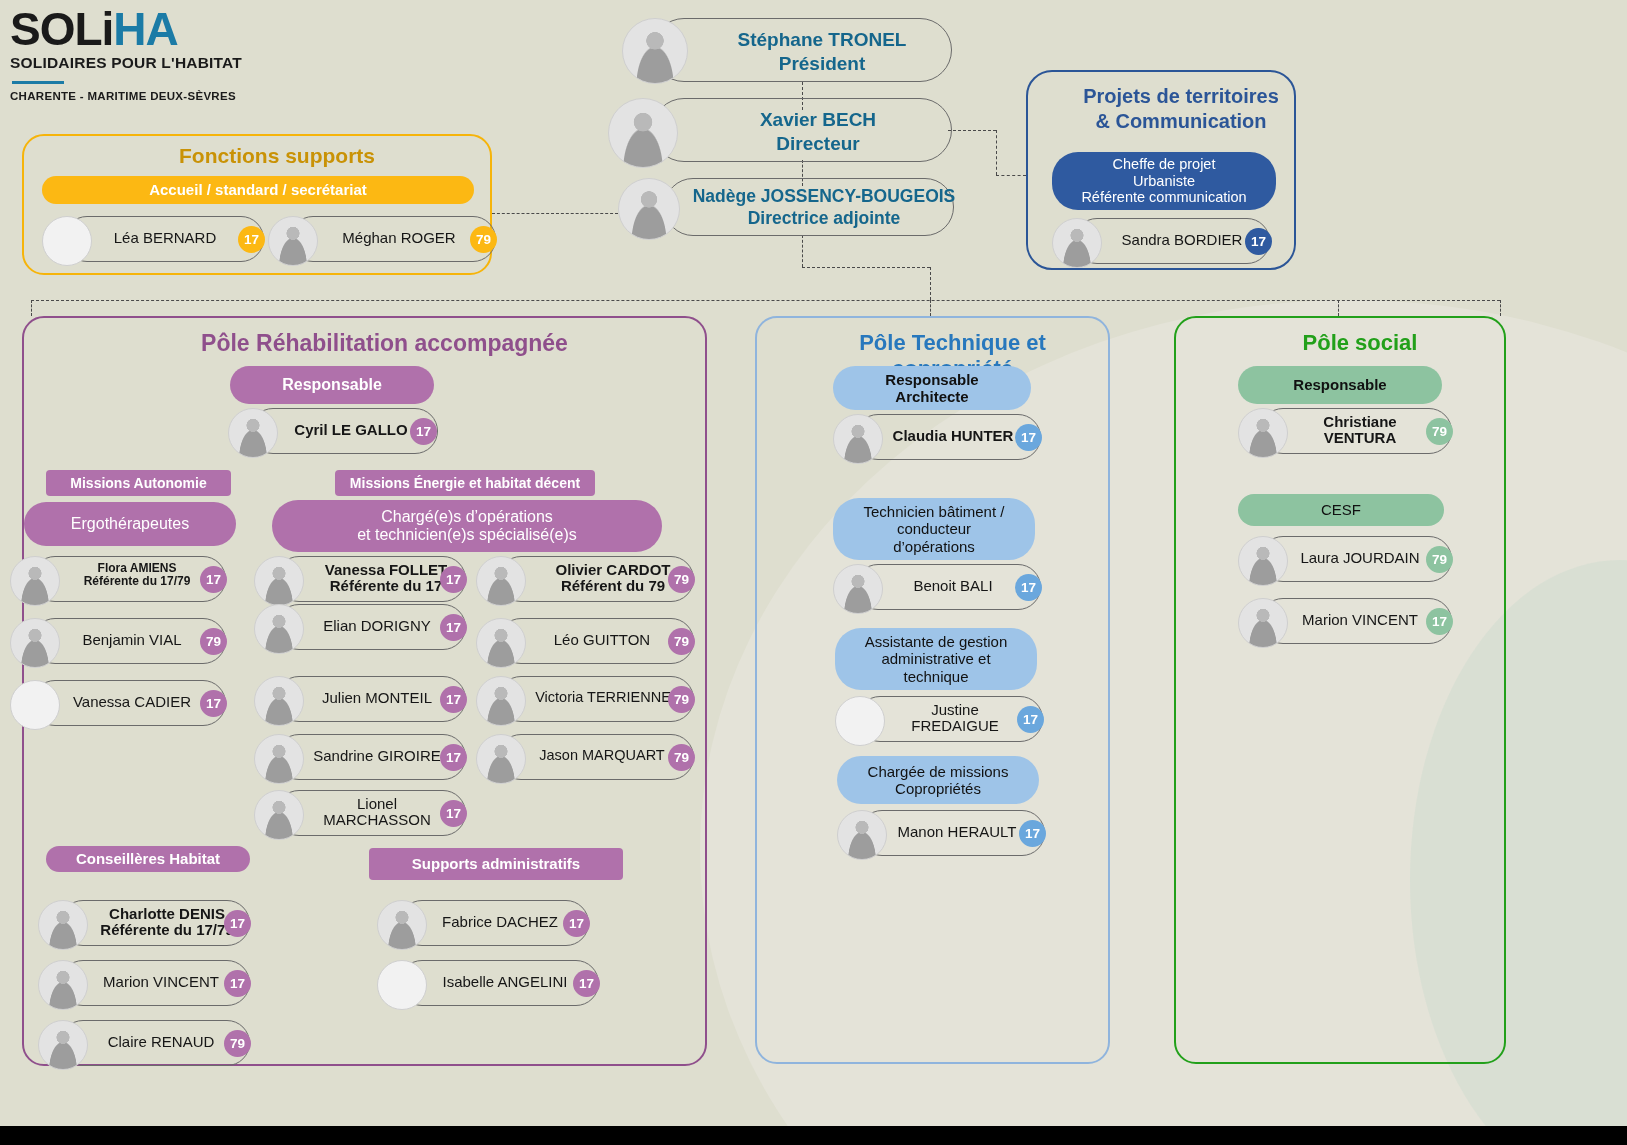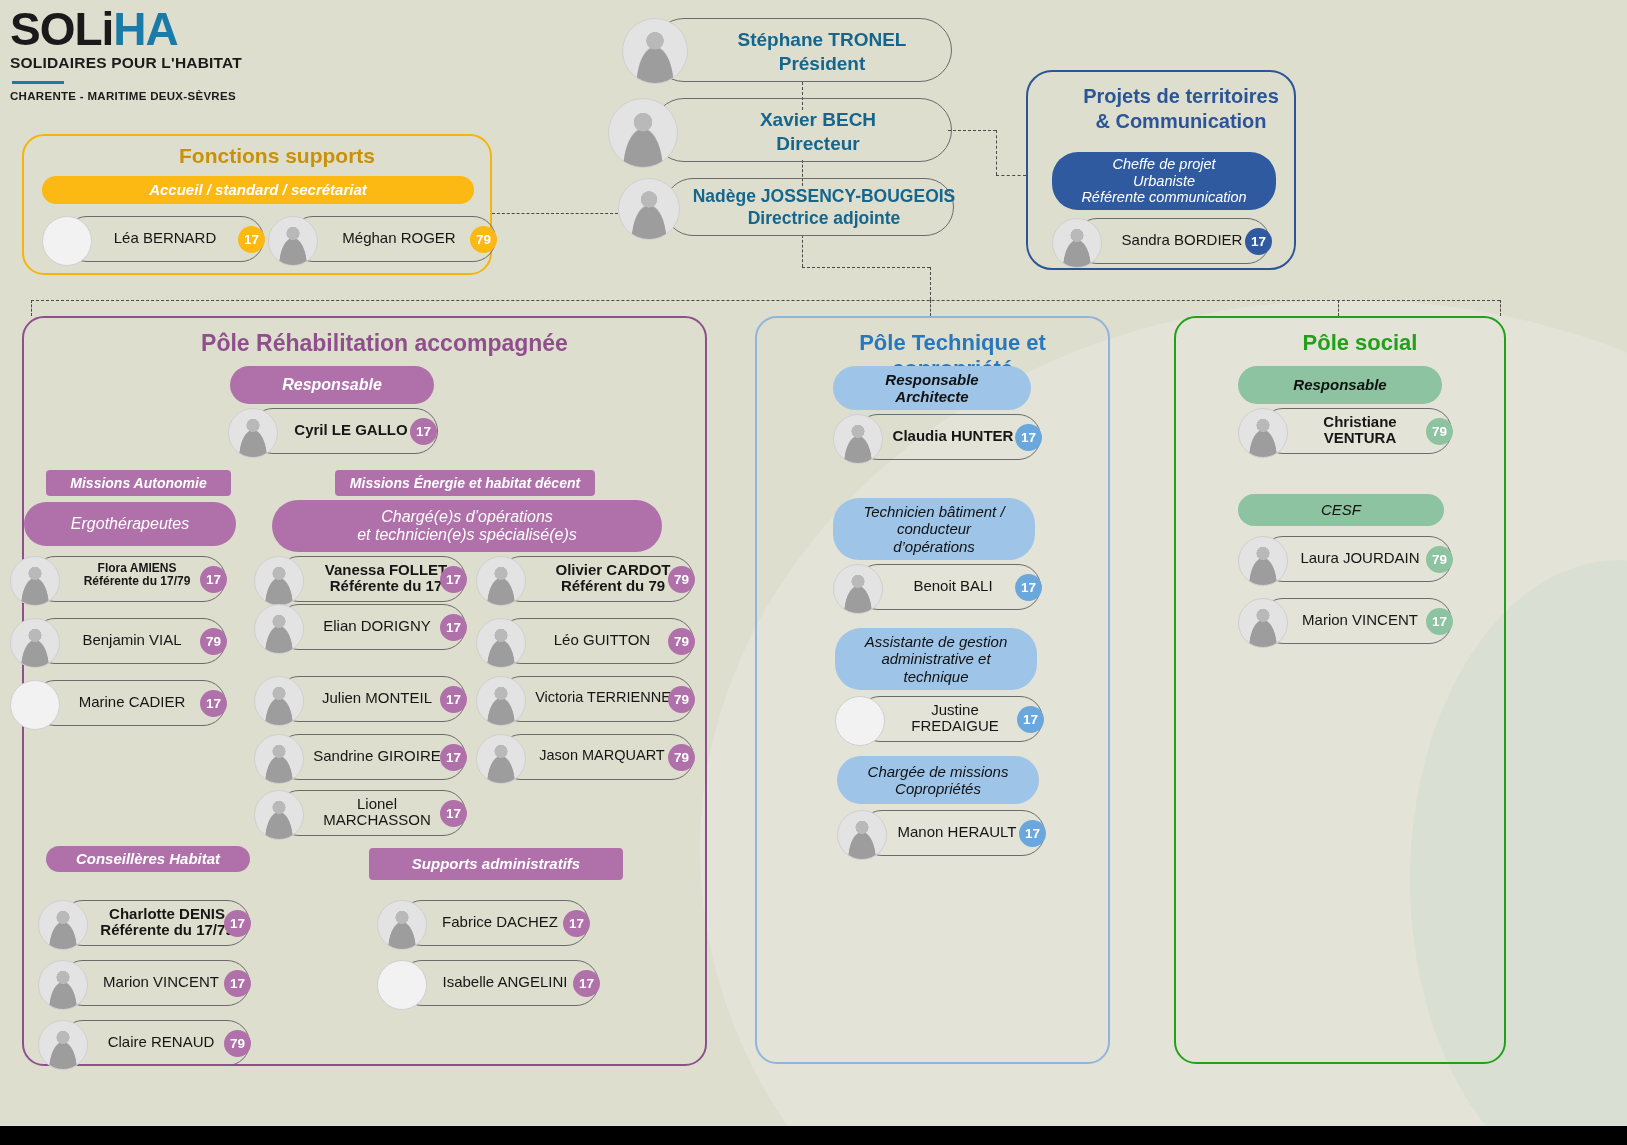--- a/index.html
+++ b/index.html
@@ -31,21 +31,21 @@
   .person .ava{position:absolute;left:0;top:0;width:48px;height:48px;border-radius:50%;background:#efefef;border:1px solid #cfcfcf;overflow:hidden;z-index:3;
        background-image:radial-gradient(circle at 50% 34%, #b9b9b9 0 16%, rgba(185,185,185,0) 17%),
                         radial-gradient(ellipse at 50% 104%, #9d9d9d 0 40%, rgba(157,157,157,0) 42%);
        background-color:#e3e3e3;}
   .person .ava.empty{background-image:none;background-color:#f2f2f2;}
   .person .nm{position:absolute;z-index:4;text-align:center;color:#161616;line-height:1.08;font-size:15px;}
   .person .badge{position:absolute;z-index:5;width:27px;height:27px;border-radius:50%;color:#fff;font-size:13.5px;font-weight:bold;display:flex;align-items:center;justify-content:center;}
   .person.bold .nm{font-weight:bold;}
 
   
-  .role{position:absolute;border-radius:26px;display:flex;align-items:center;justify-content:center;text-align:center;line-height:1.15;box-sizing:border-box;font-style:italic;}
+  .role{position:absolute;border-radius:26px;display:flex;align-items:center;justify-content:center;text-align:center;line-height:1.15;box-sizing:border-box;}
   .role.rect{border-radius:4px;}
 
   
   .ln{position:absolute;}
   .ln.h{border-top:1.5px dashed #4a4a4a;height:0;}
   .ln.v{border-left:1.5px dashed #4a4a4a;width:0;}
 </style>
 </head>
 <body>
 
@@ -169,21 +169,21 @@
       <div class="person" style="left:-14px;top:300px;width:228px;">
         <div class="pill" style="width:194px;"></div>
         <div class="ava"></div>
         <div class="nm" style="left:52px;width:140px;top:14px;">Benjamin VIAL</div>
         <div class="badge" style="left:190px;top:10px;background:#b071ab;">79</div>
       </div>
 
       <div class="person" style="left:-14px;top:362px;width:228px;">
         <div class="pill" style="width:194px;"></div>
         <div class="ava empty"></div>
-        <div class="nm" style="left:52px;width:140px;top:14px;">Marine CADIER</div>
+        <div class="nm" style="left:52px;width:140px;top:14px;">Vanessa CADIER</div>
         <div class="badge" style="left:190px;top:10px;background:#b071ab;">17</div>
       </div>
 
       <div class="role rect" style="left:311px;top:152px;width:260px;height:26px;background:#b071ab;color:#fff;font-weight:bold;font-size:14px;">Missions Énergie et habitat décent</div>
       <div class="role" style="left:248px;top:182px;width:390px;height:52px;background:#b071ab;color:#fff;font-size:16px;flex-direction:column;">
         <span>Chargé(e)s d’opérations</span>
         <span>et technicien(e)s spécialisé(e)s</span>
       </div>
 
       <div class="person bold" style="left:230px;top:238px;width:225px;">

